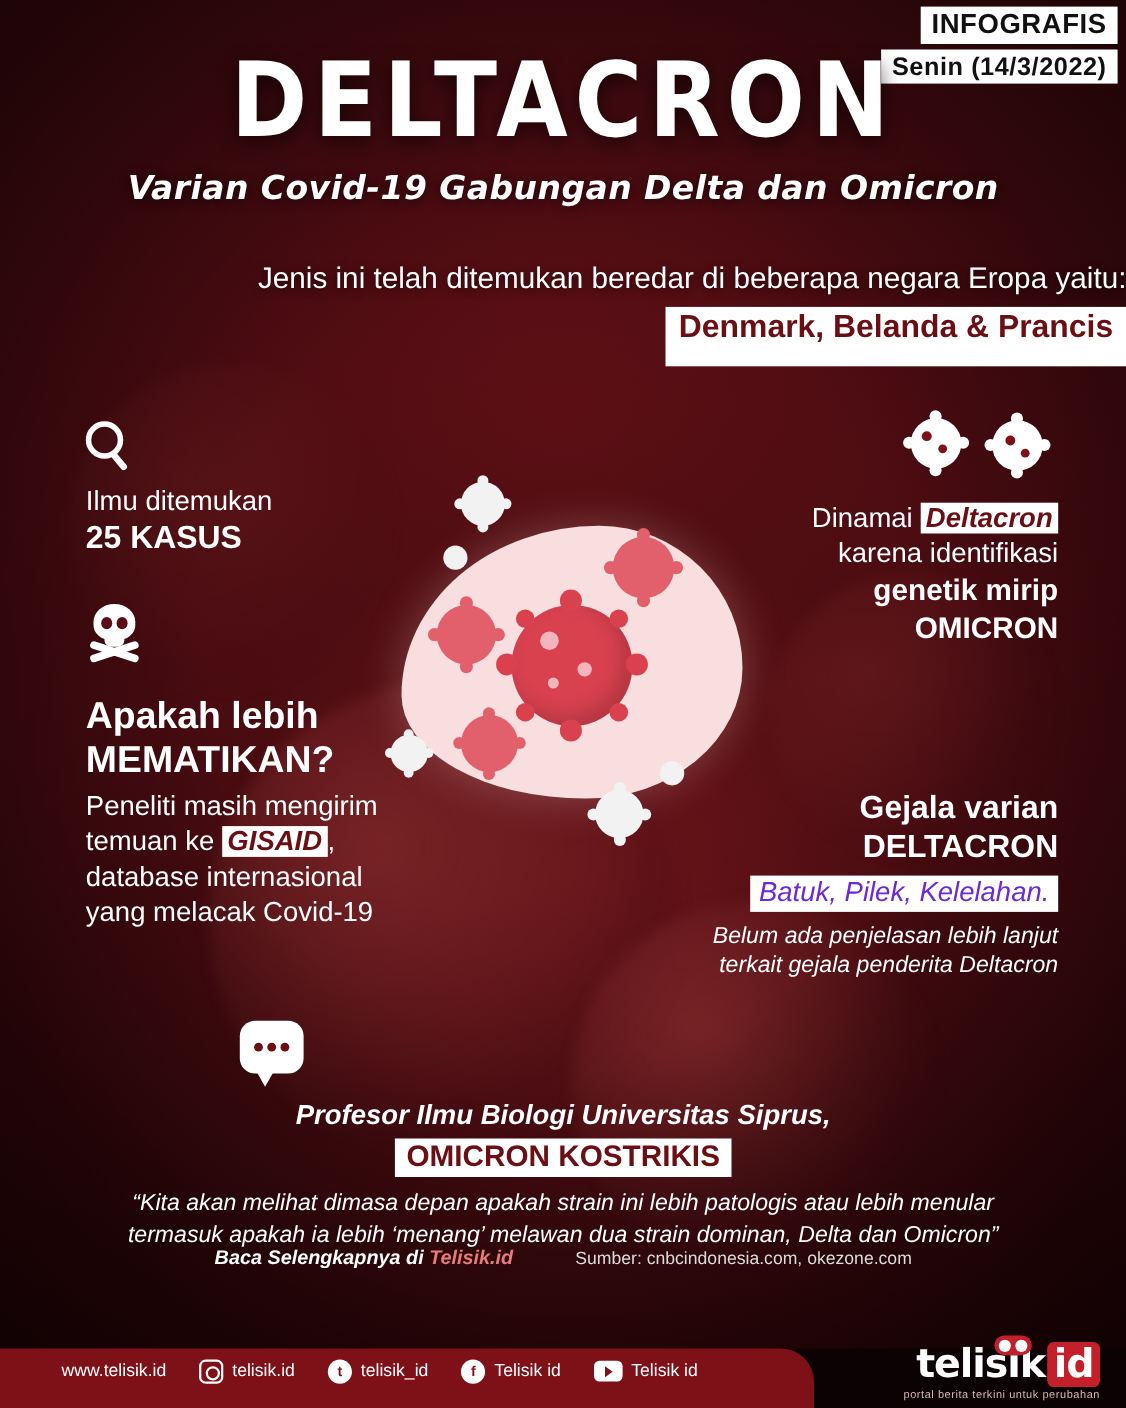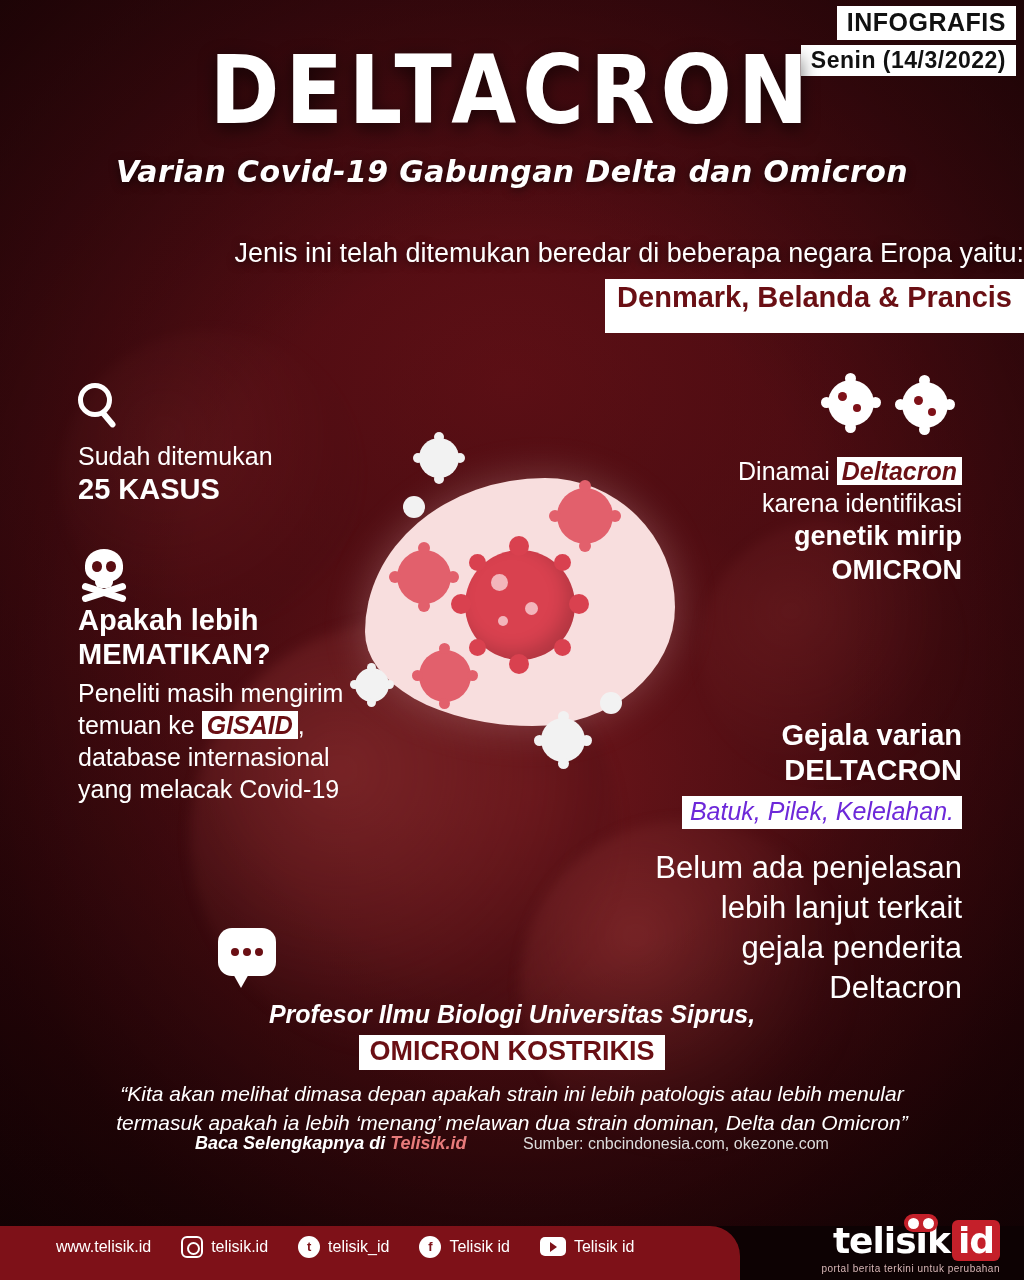--- a/index.html
+++ b/index.html
@@ -88,35 +88,35 @@
   .l-text strong { font-size:29px; }
 
   .skull { margin-top:42px; width:52px; height:52px; position:relative; }
   .skull .head { position:absolute; width:38px;height:33px;background:#fff;border-radius:50% 50% 42% 42%; left:7px; top:0;}
   .skull .eye { position:absolute; width:10px;height:11px;background:#5a0d12;border-radius:50%; top:12px;}
   .skull .eye.l{left:14px} .skull .eye.r{left:28px}
   .skull .jaw { position:absolute; width:18px;height:9px;background:#fff;border-radius:0 0 6px 6px; left:17px; top:30px;}
   .skull .bone{ position:absolute; width:46px;height:7px;background:#fff;border-radius:4px; left:3px; top:40px;}
   .skull .bone.b1{transform:rotate(18deg)} .skull .bone.b2{transform:rotate(-18deg)}
 
-  .l-head { margin-top:2px; font-size:29px; font-weight:bold; line-height:1.18; }
+  .l-head { margin-top:30px; font-size:34px; font-weight:bold; line-height:1.18; }
   .l-body { margin-top:6px; font-size:25px; line-height:1.28; }
   .inline-hl { background:#fff; color:#6a0f14; font-style:italic; font-weight:bold; padding:0 5px; }
 
   
   .col-right { position:absolute; right:62px; top:380px; width:300px; color:#fff; text-align:right; }
   .virus-pair { height:62px; position:relative; margin-bottom:14px; }
   .r-text { font-size:25px; line-height:1.26; }
   .r-text .it-hl { background:#fff; color:#6a0f14; font-style:italic; font-weight:bold; padding:0 5px; }
   .r-text strong { font-size:27px; }
 
   .gejala { position:absolute; right:62px; top:718px; width:330px; color:#fff; text-align:right; }
   .gejala h3 { font-size:29px; font-weight:bold; line-height:1.2; }
   .gejala .hl2 { display:inline-block; margin-top:8px; background:#fff; color:#6d28d9; font-style:italic; font-size:25px; padding:1px 8px 3px; }
-  .gejala .note { margin-top:19px; font-size:31px; line-height:1.3; }
+  .gejala .note { margin-top:8px; font-style:italic; font-size:21px; line-height:1.3; }
 
   
   .dots { position:absolute; left:218px; top:928px; width:58px; height:48px; }
   .dots .bubble { position:absolute; inset:0; background:#fff; border-radius:14px; }
   .dots .tail { position:absolute; width:0;height:0;border-left:9px solid transparent;border-right:9px solid transparent;border-top:16px solid #fff; left:14px; top:44px;}
   .dots .d { position:absolute; width:8px;height:8px;background:#6a0f14;border-radius:50%; top:20px;}
   .dots .d1{left:13px}.dots .d2{left:25px}.dots .d3{left:37px}
 
   .quote { position:absolute; left:0; right:0; top:1000px; text-align:center; color:#fff; }
   .quote .prof { font-style:italic; font-weight:bold; font-size:25px; }
@@ -243,21 +243,21 @@
     </div>
     <div class="vcell" style="left:255px; top:262px; width:22px;height:22px;background:#f2f2f2;"></div>
   </div>
 
   <div class="col-left">
     <div class="icon-lens">
       <div class="ring"></div>
         <div class="handle"></div>
     </div>
     <div class="l-text">
-      <span>Sudah ditemukan</span><br>
+      <span>Ilmu ditemukan</span><br>
       <strong>25 KASUS</strong>
     </div>
 
     <div class="skull">
       <div class="bone b1"></div>
         <div class="bone b2"></div>
       <div class="head"></div>
         <div class="eye l"></div>
         <div class="eye r"></div>
         <div class="jaw"></div>

